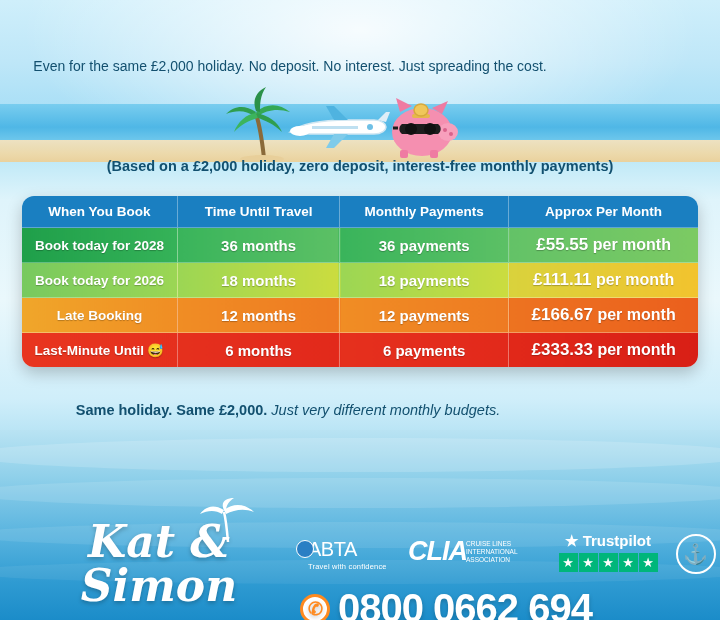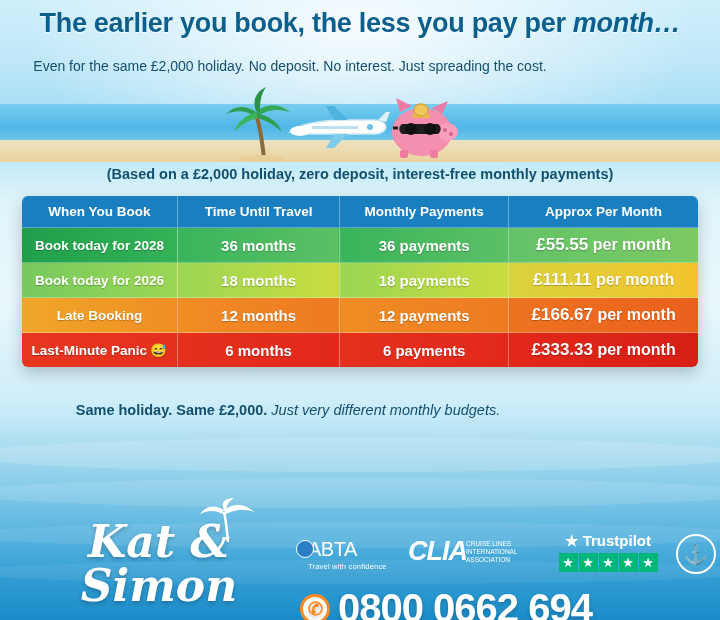--- a/index.html
+++ b/index.html
@@ -66,28 +66,28 @@
   }
 
   
   .scene { position: absolute; top: 78px; left: 0; width: 720px; height: 84px; }
   .palm { position: absolute; left: 218px; top: 6px; width: 90px; height: 78px; }
   .plane { position: absolute; left: 282px; top: 24px; width: 110px; height: 52px; }
   .pig { position: absolute; left: 378px; top: 10px; width: 86px; height: 74px; }
 
   
   .basedon {
-    position: absolute; top: 166px; left: 0; width: 720px; text-align: center;
+    position: absolute; top: 158px; left: 0; width: 720px; text-align: center;
     font-size: 14.5px; color: #12506f; font-weight: 600;
   }
 
   
   .table-wrap {
     position: absolute; top: 196px; left: 22px; width: 676px;
-    border-radius: 6px; overflow: hidden;
+    border-radius: 12px; overflow: hidden;
     box-shadow: 0 6px 16px rgba(0,0,0,.22);
   }
   table { border-collapse: collapse; width: 100%; }
   thead th {
     background: #1a7fc1; color: #fff; font-size: 13.5px; font-weight: bold;
     padding: 8px 4px; text-align: center; border-right: 1px solid rgba(255,255,255,.35);
   }
   thead th:last-child { border-right: none; }
   tbody td {
     color: #fff; text-align: center; font-weight: bold;
@@ -175,23 +175,20 @@
   }
 </style>
 </head>
 <body>
 
 <div id="poster">
   <div class="sun-glow"></div>
   <div class="sea-band"></div>
   <div class="sand"></div>
 
-  <div class="headline">
-    <span>The earlier you book, the less you pay per </span><span class="ital">month…</span>
-  </div>
 
   <div class="subhead">Even for the same £2,000 holiday. No deposit. No interest. Just spreading the cost.</div>
 
   <div class="scene">
 
     <svg class="palm" viewBox="0 0 90 78">
       <path d="M46 74 C44 56 42 42 38 30" stroke="#8a6a3a" stroke-width="4" fill="none"></path>
       <path d="M38 28 C26 20 16 22 8 30 C18 26 28 26 36 32 Z" fill="#2f9e4f"></path>
       <path d="M38 28 C50 18 62 20 72 28 C60 24 48 26 40 32 Z" fill="#34a855"></path>
       <path d="M38 27 C34 16 38 8 48 3 C42 12 42 20 42 28 Z" fill="#2b9149"></path>
@@ -253,21 +250,21 @@
           <td class="c2">18 payments</td>
           <td class="c3"><span>£111.11</span><span class="per"> per month</span></td>
         </tr>
         <tr class="r3">
           <td class="c0">Late Booking</td>
           <td class="c1">12 months</td>
           <td class="c2">12 payments</td>
           <td class="c3"><span>£166.67</span><span class="per"> per month</span></td>
         </tr>
         <tr class="r4">
-          <td class="c0">Last-Minute Panic 😅</td>
+          <td class="c0">Last-Minute Until 😅</td>
           <td class="c1">6 months</td>
           <td class="c2">6 payments</td>
           <td class="c3"><span>£333.33</span><span class="per"> per month</span></td>
         </tr>
       </tbody>
     </table>
   </div>
 
   <div class="sameline">
     <b>Same holiday. Same £2,000.</b><i> Just very different monthly budgets.</i>

